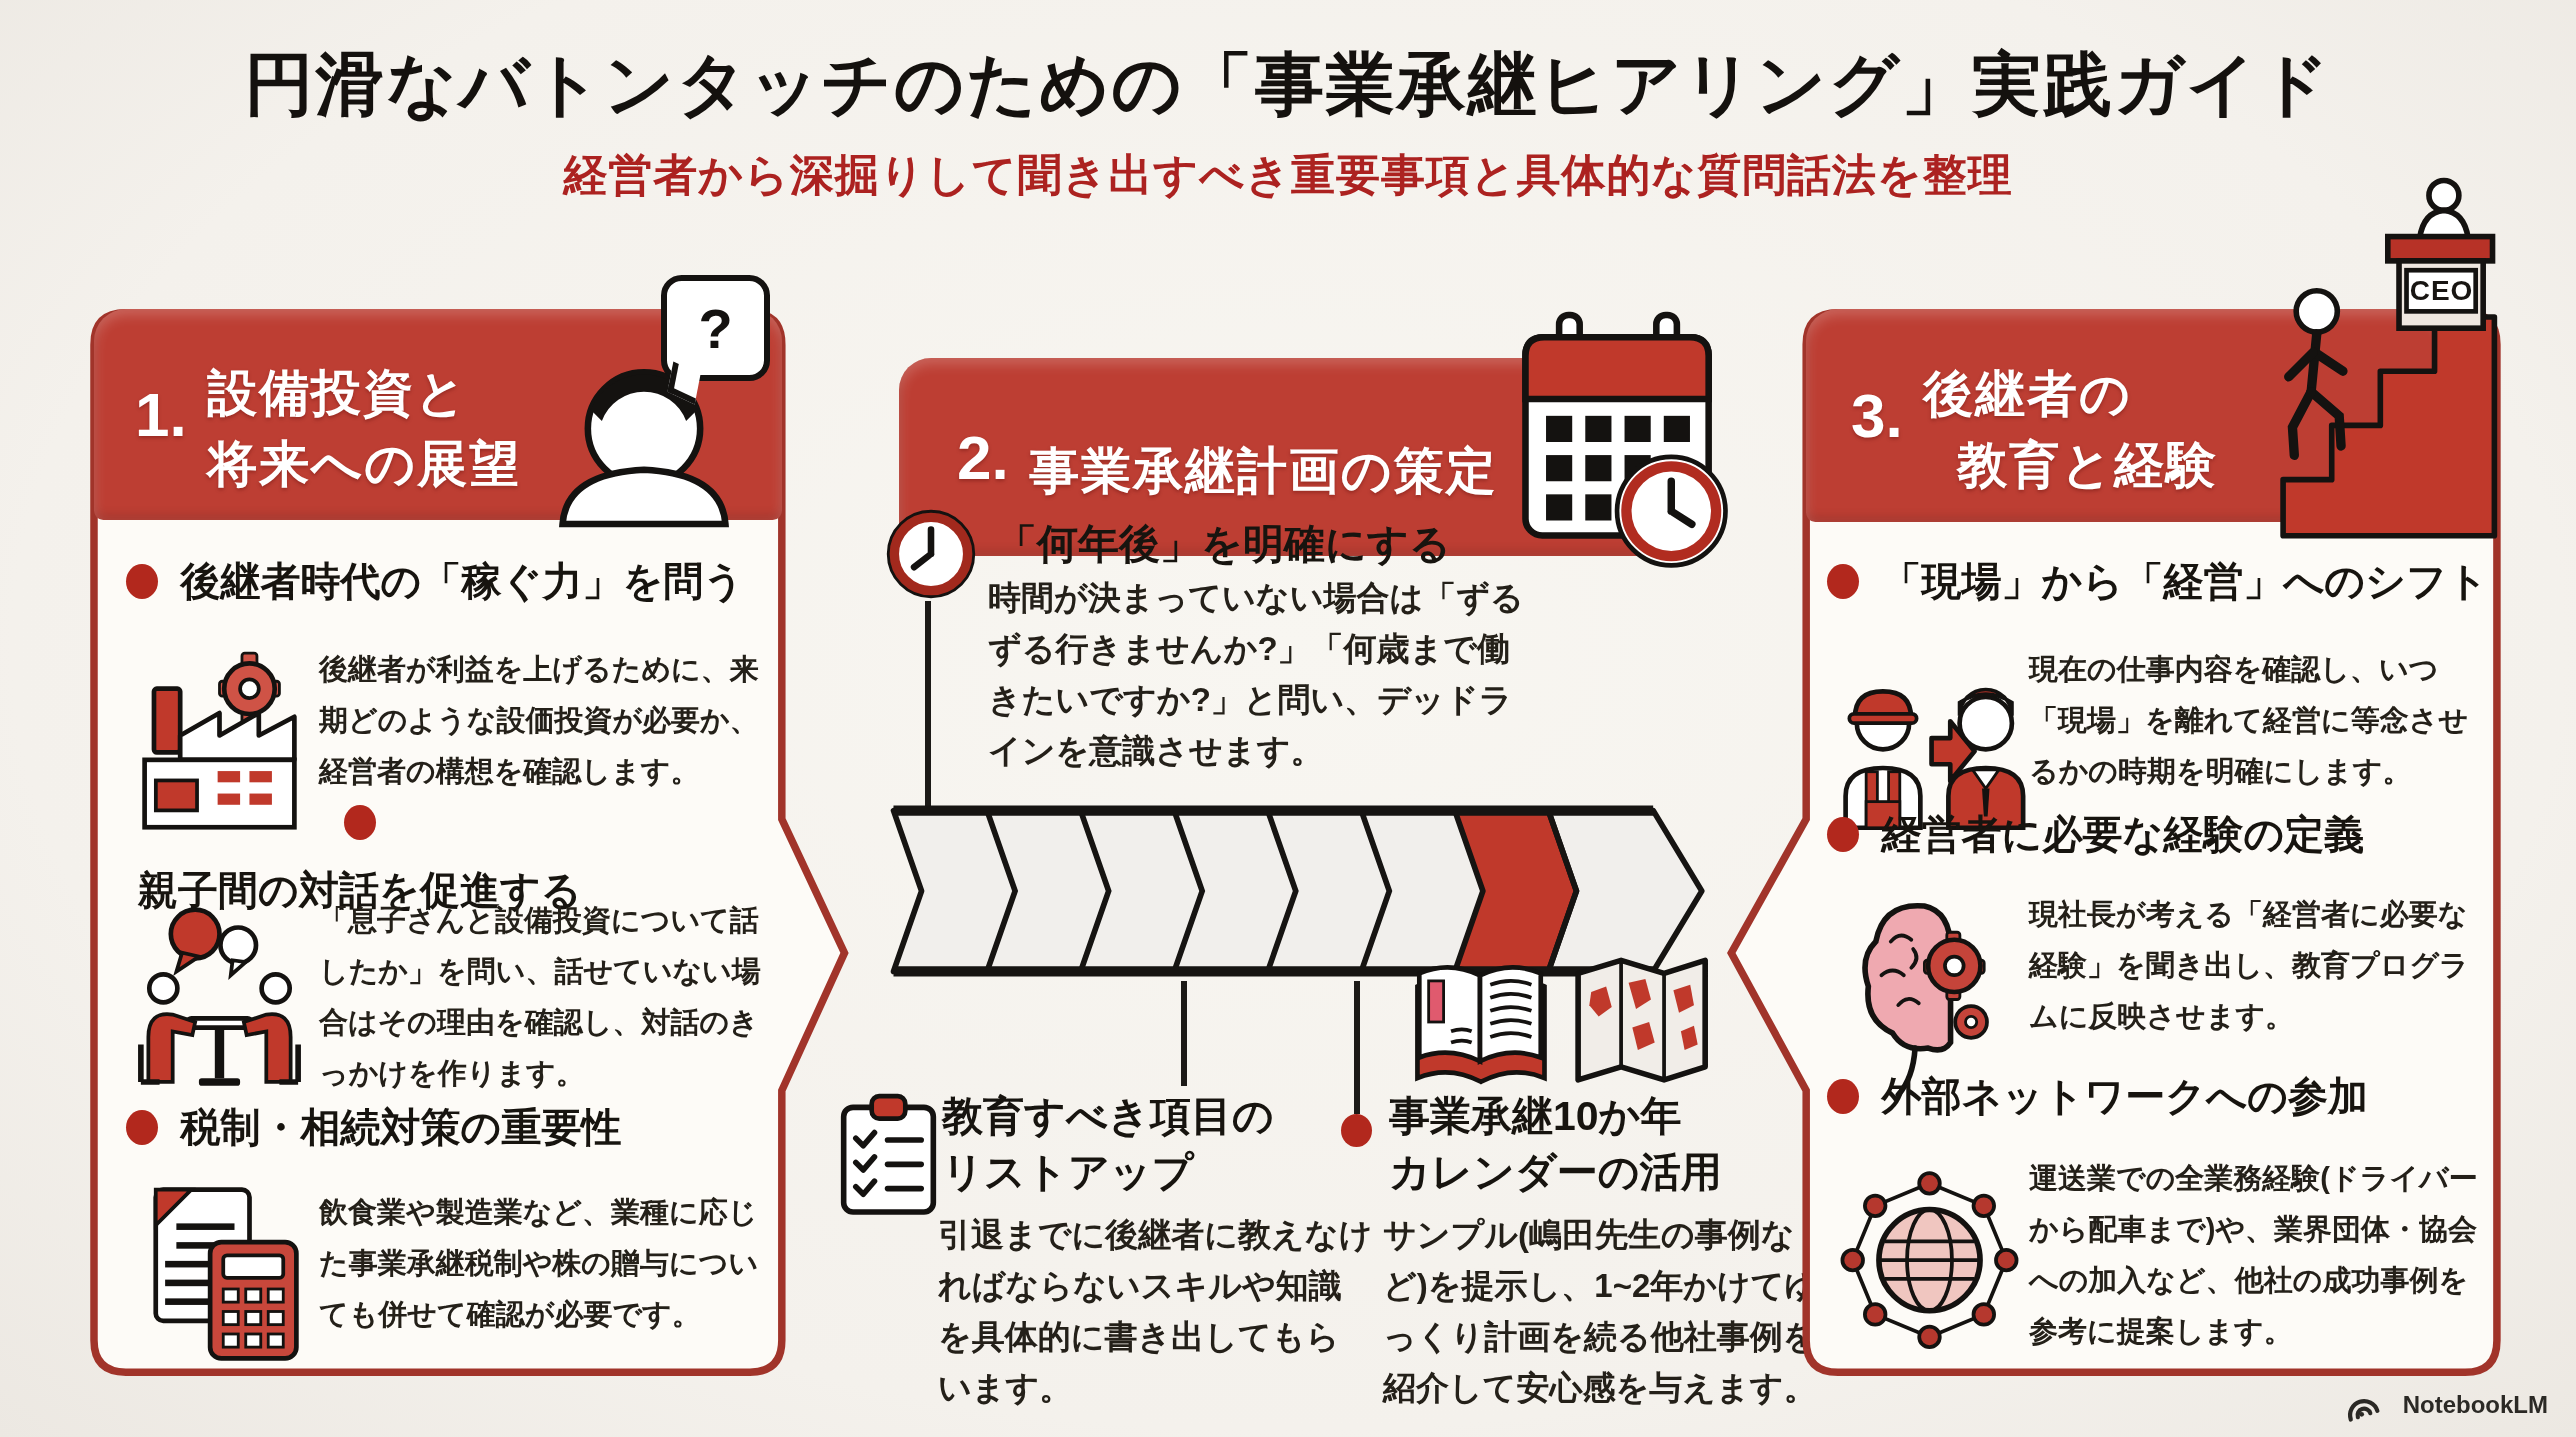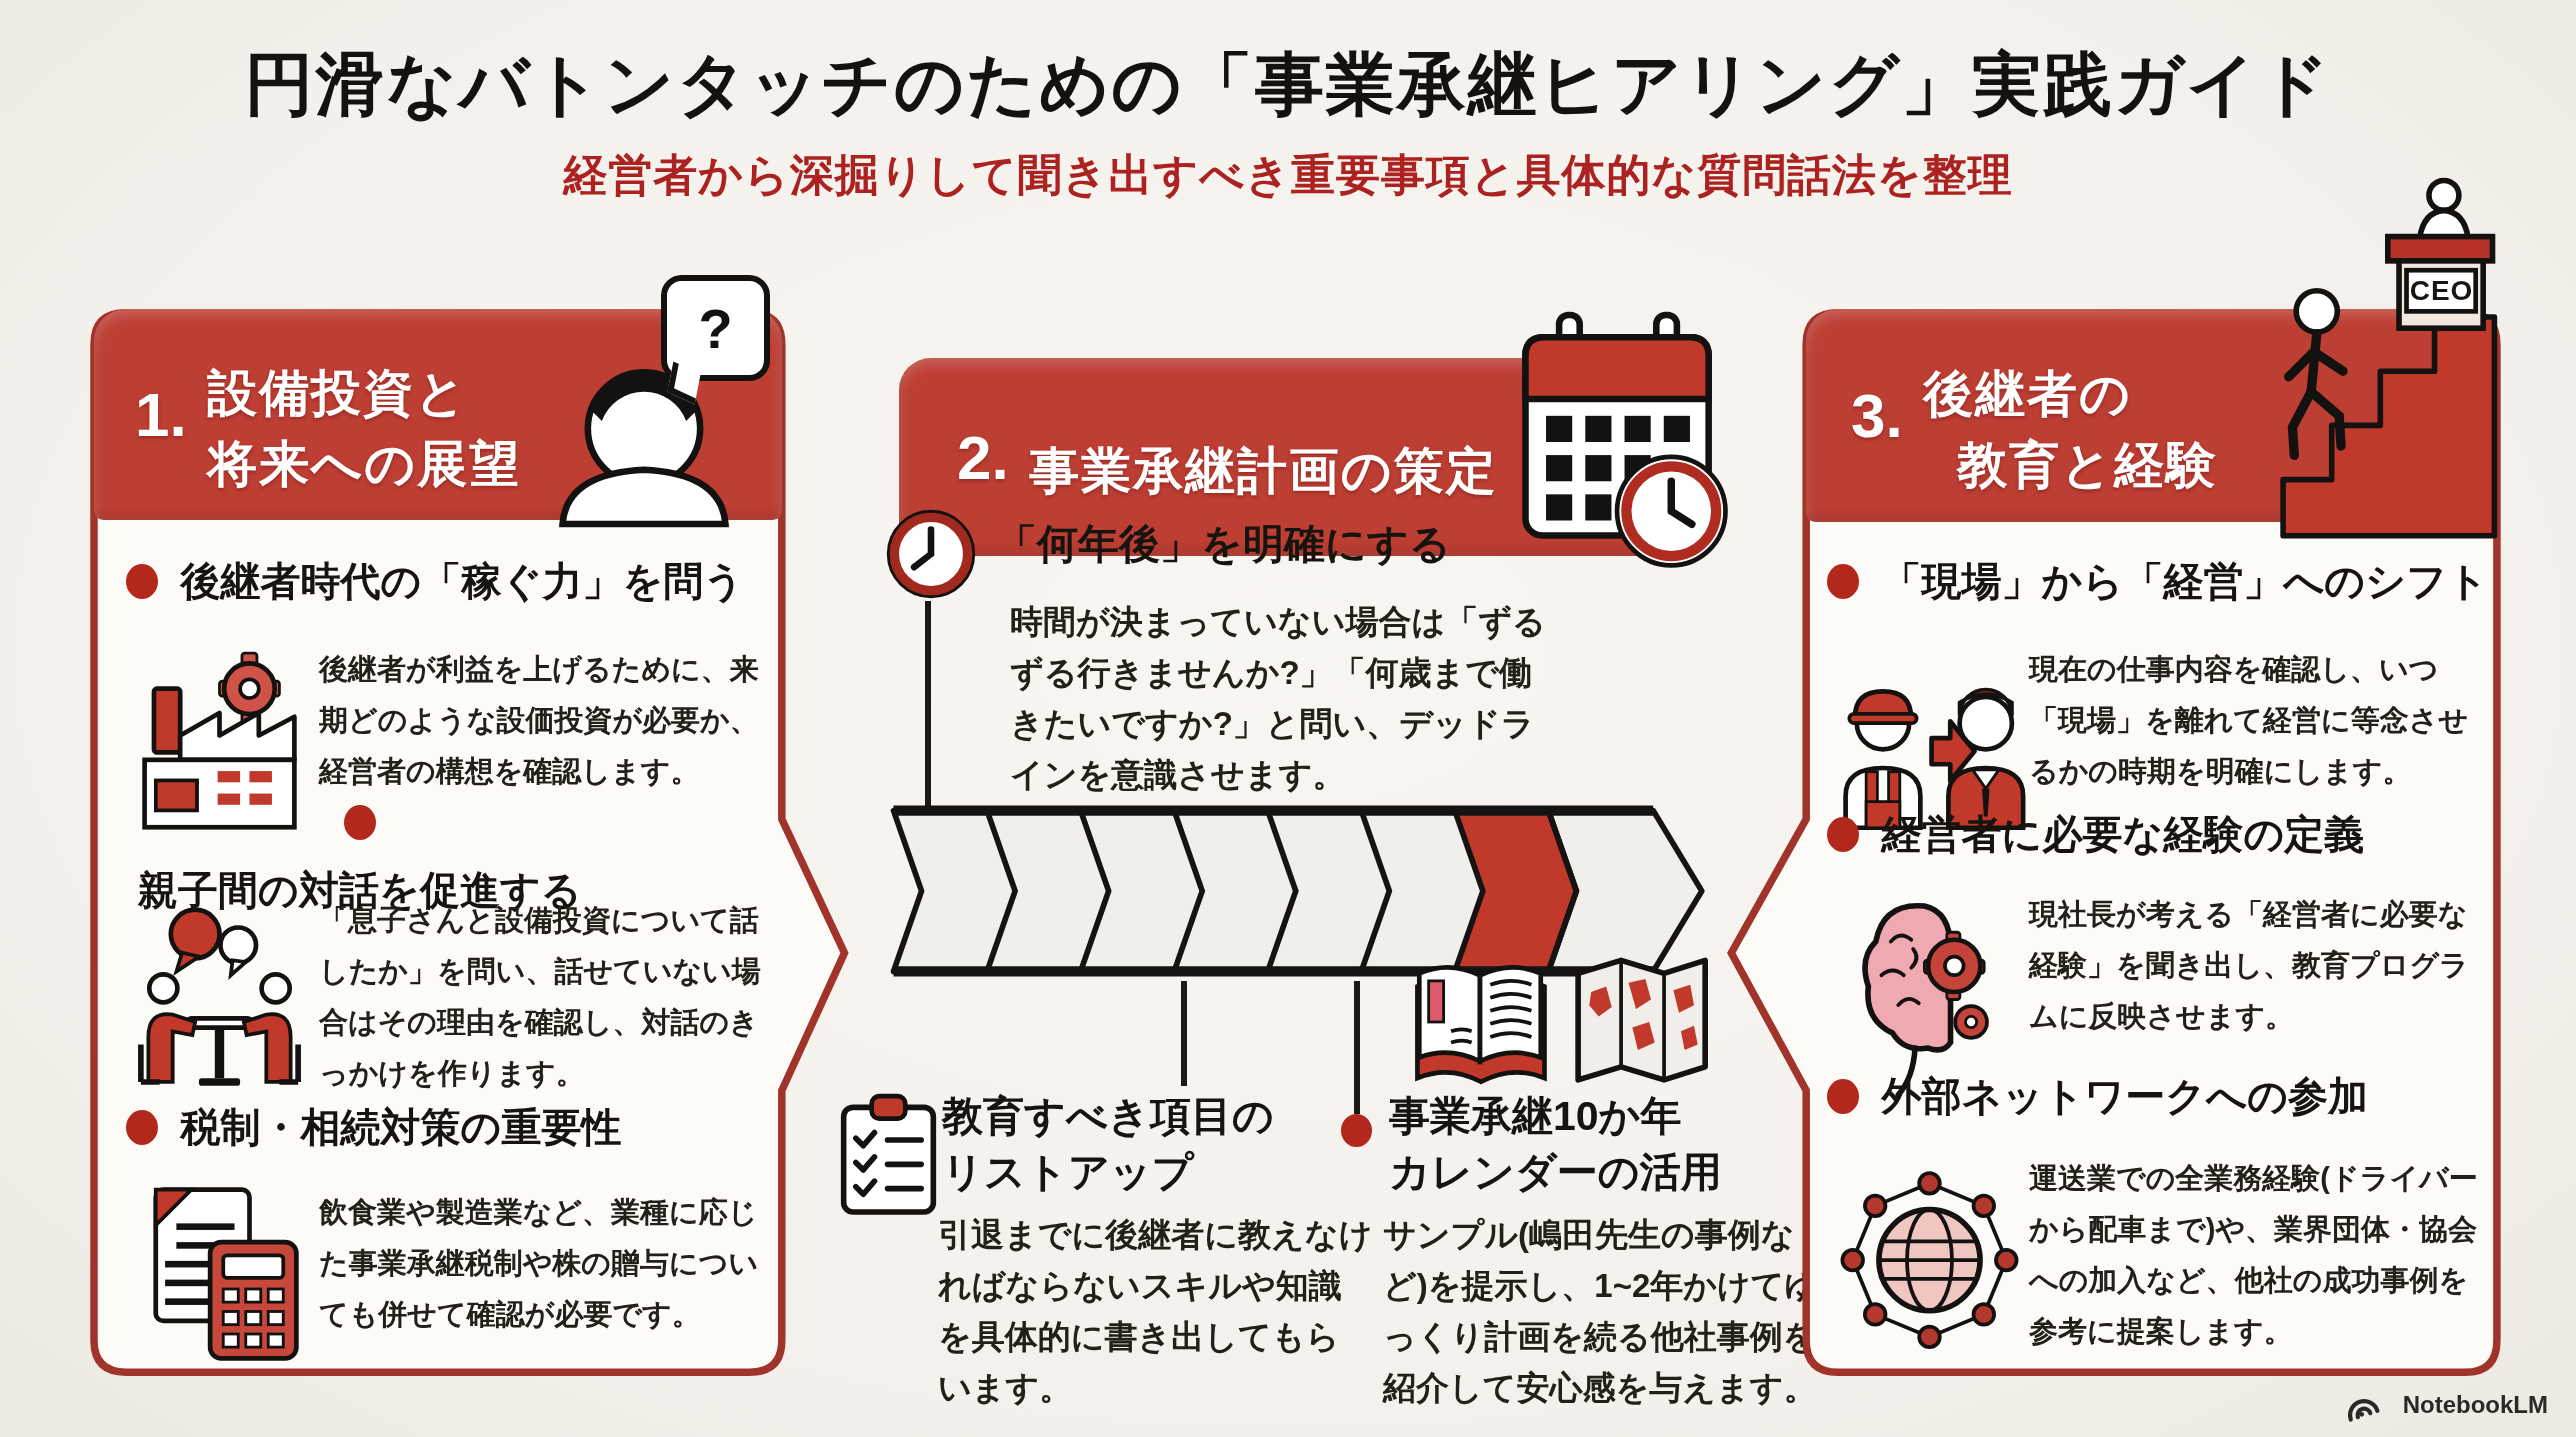--- a/index.html
+++ b/index.html
@@ -178,21 +178,21 @@
     </svg>
 
     <svg class="icon" style="left:884px;top:507px;" width="94" height="94" viewBox="0 0 100 100">
       <circle cx="50" cy="50" r="45" fill="#fff" stroke="#141210" stroke-width="4"></circle>
       <circle cx="50" cy="50" r="39" fill="#fff" stroke="#a2291d" stroke-width="10"></circle>
       <path d="M50,50 L50,24 M50,50 L32,64" stroke="#141210" stroke-width="7" stroke-linecap="round"></path>
     </svg>
     <div class="mid-heading" style="left:996px;top:517px;">
       <span>「何年後」を明確にする</span>
     </div>
-    <p class="mid-body" style="left:988px;top:596px;width:548px;margin-left:22px;">時間が決まっていない場合は「ずるずる行きませんか?」「何歳まで働きたいですか?」と問い、デッドラインを意識させます。</p>
+    <p class="mid-body" style="left:988px;top:572px;width:548px;">時間が決まっていない場合は「ずるずる行きませんか?」「何歳まで働きたいですか?」と問い、デッドラインを意識させます。</p>
 
     <div class="vline" style="left:925px;top:601px;height:208px;"></div>
 
     <svg class="icon" style="left:886px;top:801px;" width="842" height="180" viewBox="0 0 900 192">
       <path d="M8,10 H820 L872,96 L820,182 H8 L38,96 Z" fill="#f1efec" stroke="#161412" stroke-width="6" stroke-linejoin="round"></path>
       <path d="M608,10 H708 L738,96 L708,182 H608 L638,96 Z" fill="#c0392b" stroke="#161412" stroke-width="6" stroke-linejoin="round"></path>
       <g stroke="#161412" stroke-width="6" fill="none">
         <path d="M108,10 L138,96 L108,182"></path>
         <path d="M208,10 L238,96 L208,182"></path>
         <path d="M308,10 L338,96 L308,182"></path>

